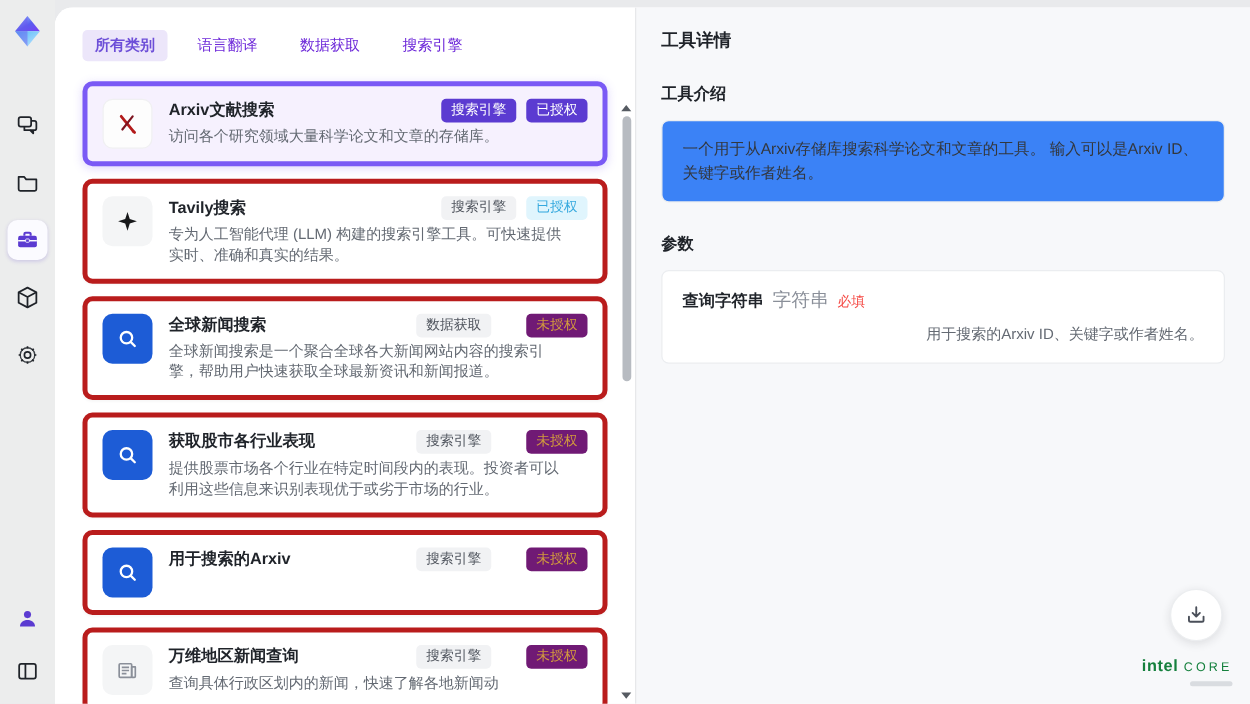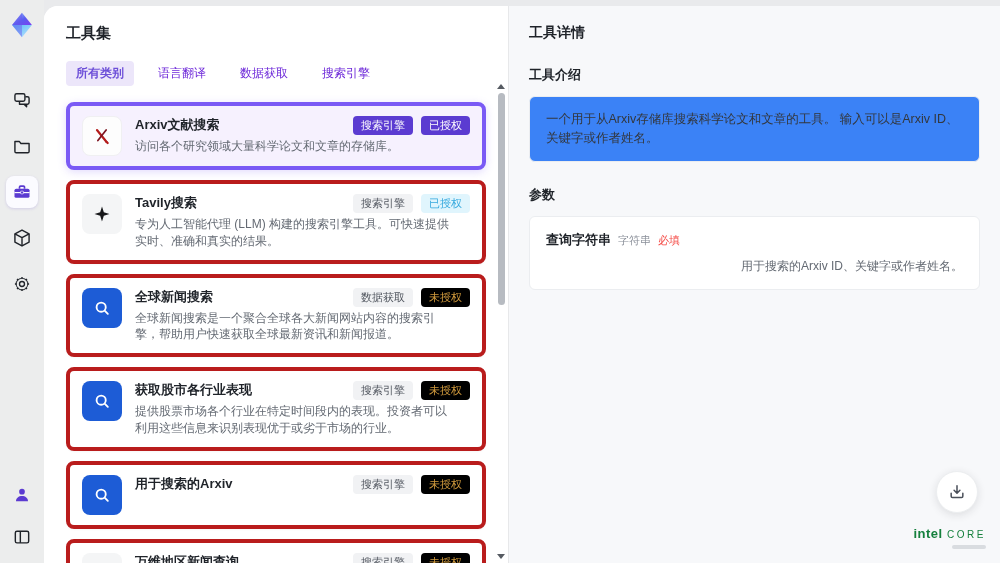--- a/index.html
+++ b/index.html
@@ -41,40 +41,40 @@
   .tool-icon.bg-gray  { background:#f4f5f6; }
   .tool-icon.bg-blue  { background:#1d5cd6; }
   .tool-body { flex:1; min-width:0; }
   .tool-head { display:flex; align-items:flex-start; }
   .tool-name { font-size:13px; font-weight:bold; line-height:18px; }
   .tool-tags { margin-left:auto; display:flex; gap:8px; flex:0 0 auto; }
   .tag { font-size:11px; line-height:1; padding:4px 8px; border-radius:4px; white-space:nowrap; }
   .tag.cat   { background:#f1f2f4; color:#51565f; }
   .tag.solid { background:#5b3bd1; color:#fff; }
   .tag.auth-yes { background:#e0f5fd; color:#36a9de; }
-  .tag.auth-no  { background:#000000; color:#d29b3d; }
+  .tag.auth-no  { background:#701a75; color:#d29b3d;margin-left:20px; }
   .tool-desc { font-size:12px; color:#646a73; line-height:1.4; margin-top:3px; max-width:318px; }
 
   
   .scrollbar { position:absolute; right:2px; top:76px; bottom:0; width:10px; }
   .sb-arrow { width:0; height:0; margin:2px auto; border-left:4px solid transparent; border-right:4px solid transparent; cursor:pointer; }
   .sb-arrow.up { border-bottom:5px solid #565b62; }
   .sb-arrow.down { border-top:5px solid #565b62; position:absolute; bottom:2px; left:1px; }
   .sb-thumb { width:7px; margin:4px auto 0; height:212px; background:#b7bbc1; border-radius:4px; cursor:grab; }
 
   
   .detail-panel { flex:1; background:#f7f8fa; border-left:1px solid #e7e8ea; padding:18px 20px; }
   .detail-title { font-size:14px; font-weight:bold; margin-bottom:24px; }
   .section-heading { font-size:13px; font-weight:bold; margin-bottom:12px; }
   .intro-card { background:#3b82f6; border:1px solid #ebedf0; border-radius:6px;
     padding:13px 16px; font-size:12.5px; color:#33373d; line-height:1.5; margin-bottom:24px; }
   .param-card { background:#fff; border:1px solid #ebedf0; border-radius:6px; padding:14px 16px;text-align:right; }
   .param-head { display:flex; align-items:baseline; gap:7px; }
   .param-name { font-size:13px; font-weight:bold; }
-  .param-type { font-size:11px; color:#8a8f99; }
+  .param-type { font-size:15px; color:#8a8f99; }
   .param-required { font-size:11px; color:#f54a45; }
   .param-desc { font-size:12px; color:#646a73; margin-top:9px; }
 
   
   .download-fab { position:absolute; right:22px; bottom:50px; width:42px; height:42px;
     border-radius:50%; background:#fff; border:1px solid #eceef0;
     box-shadow:0 2px 8px rgba(31,35,41,.12); display:flex; align-items:center; justify-content:center;
     cursor:pointer; z-index:6; }
   .intel-mark { position:absolute; right:14px; bottom:14px; z-index:6; text-align:right;
     color:#15803d; line-height:1.1; user-select:none; }
@@ -153,21 +153,20 @@
         <rect x="4" y="5" width="16" height="14" rx="2"></rect>
         <path d="M10 5v14"></path>
       </svg>
     </div>
   </div>
 </div>
 
 <div class="surface">
 
   <div class="list-panel">
-    <div class="page-title">工具集</div>
 
     <div class="tabs">
       <div class="tab active">所有类别</div>
       <div class="tab">语言翻译</div>
       <div class="tab">数据获取</div>
       <div class="tab">搜索引擎</div>
     </div>
 
     <div class="cards">
 

